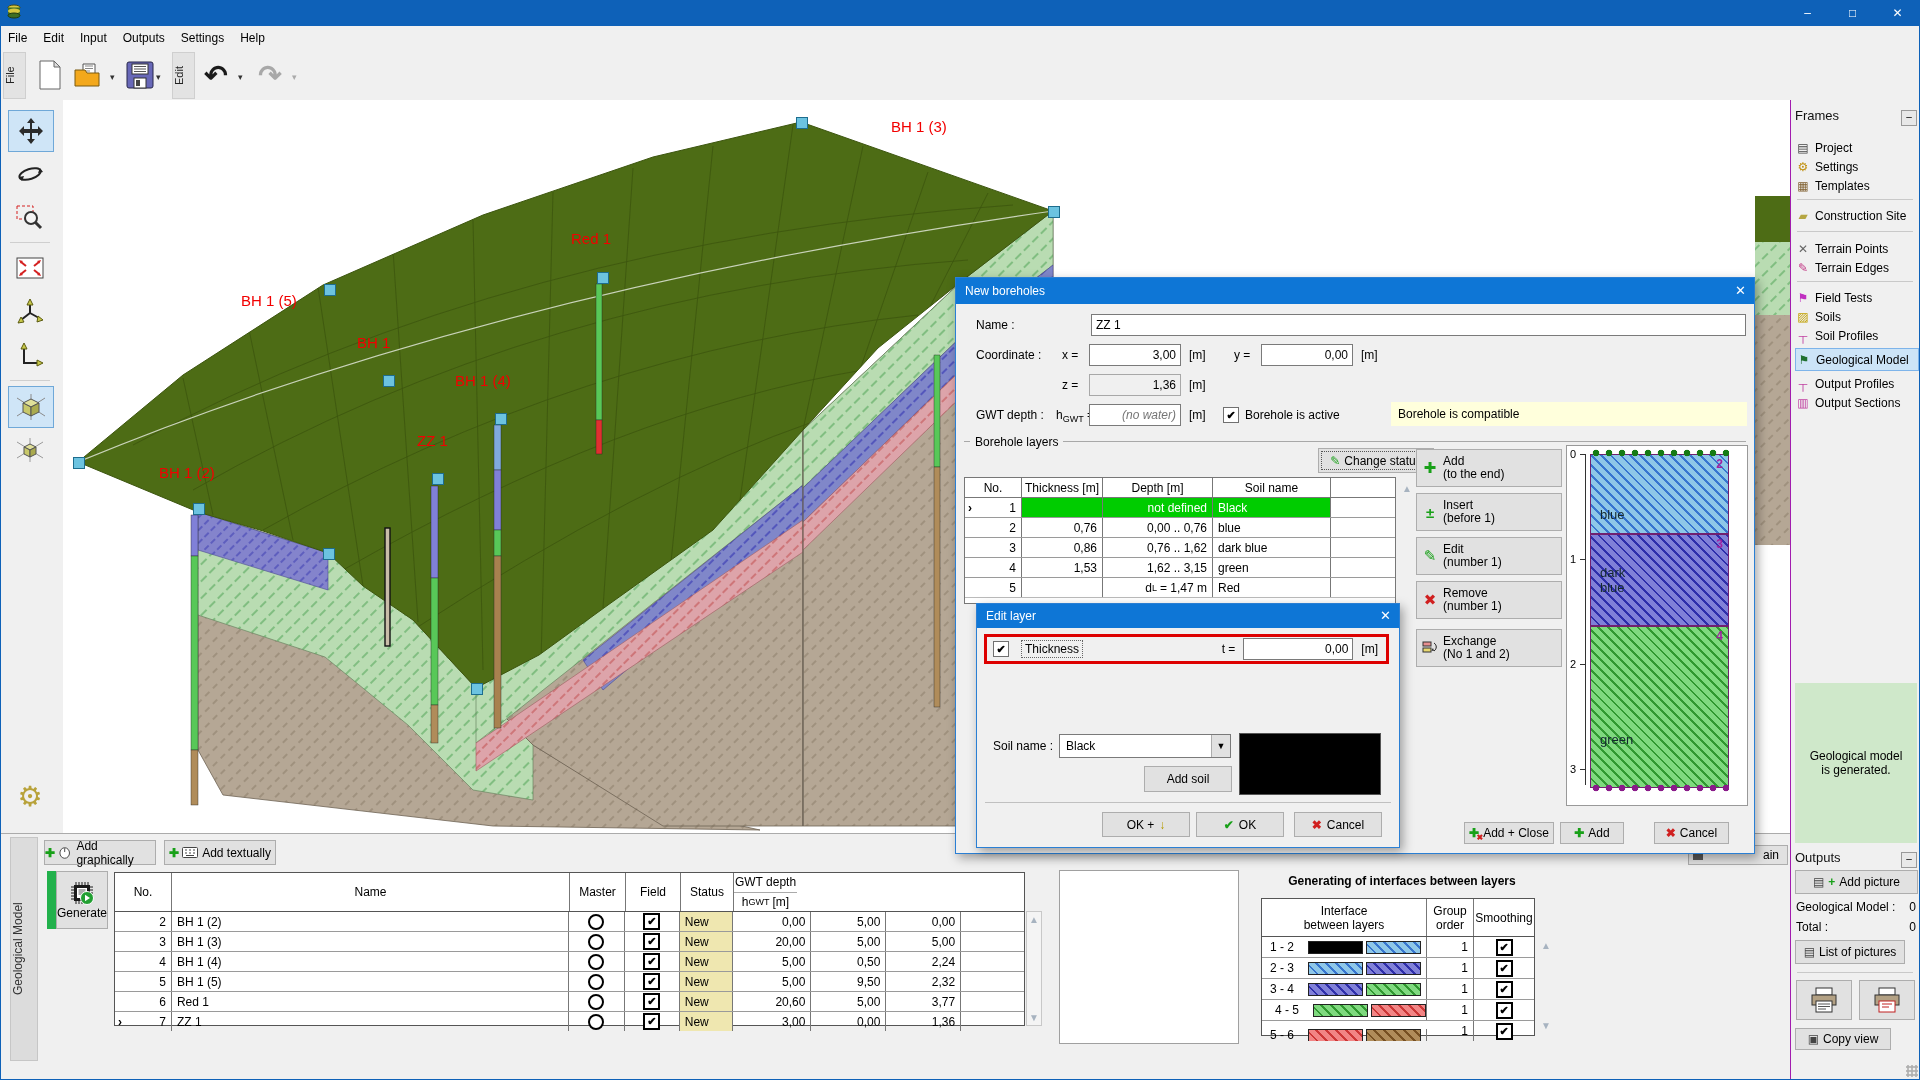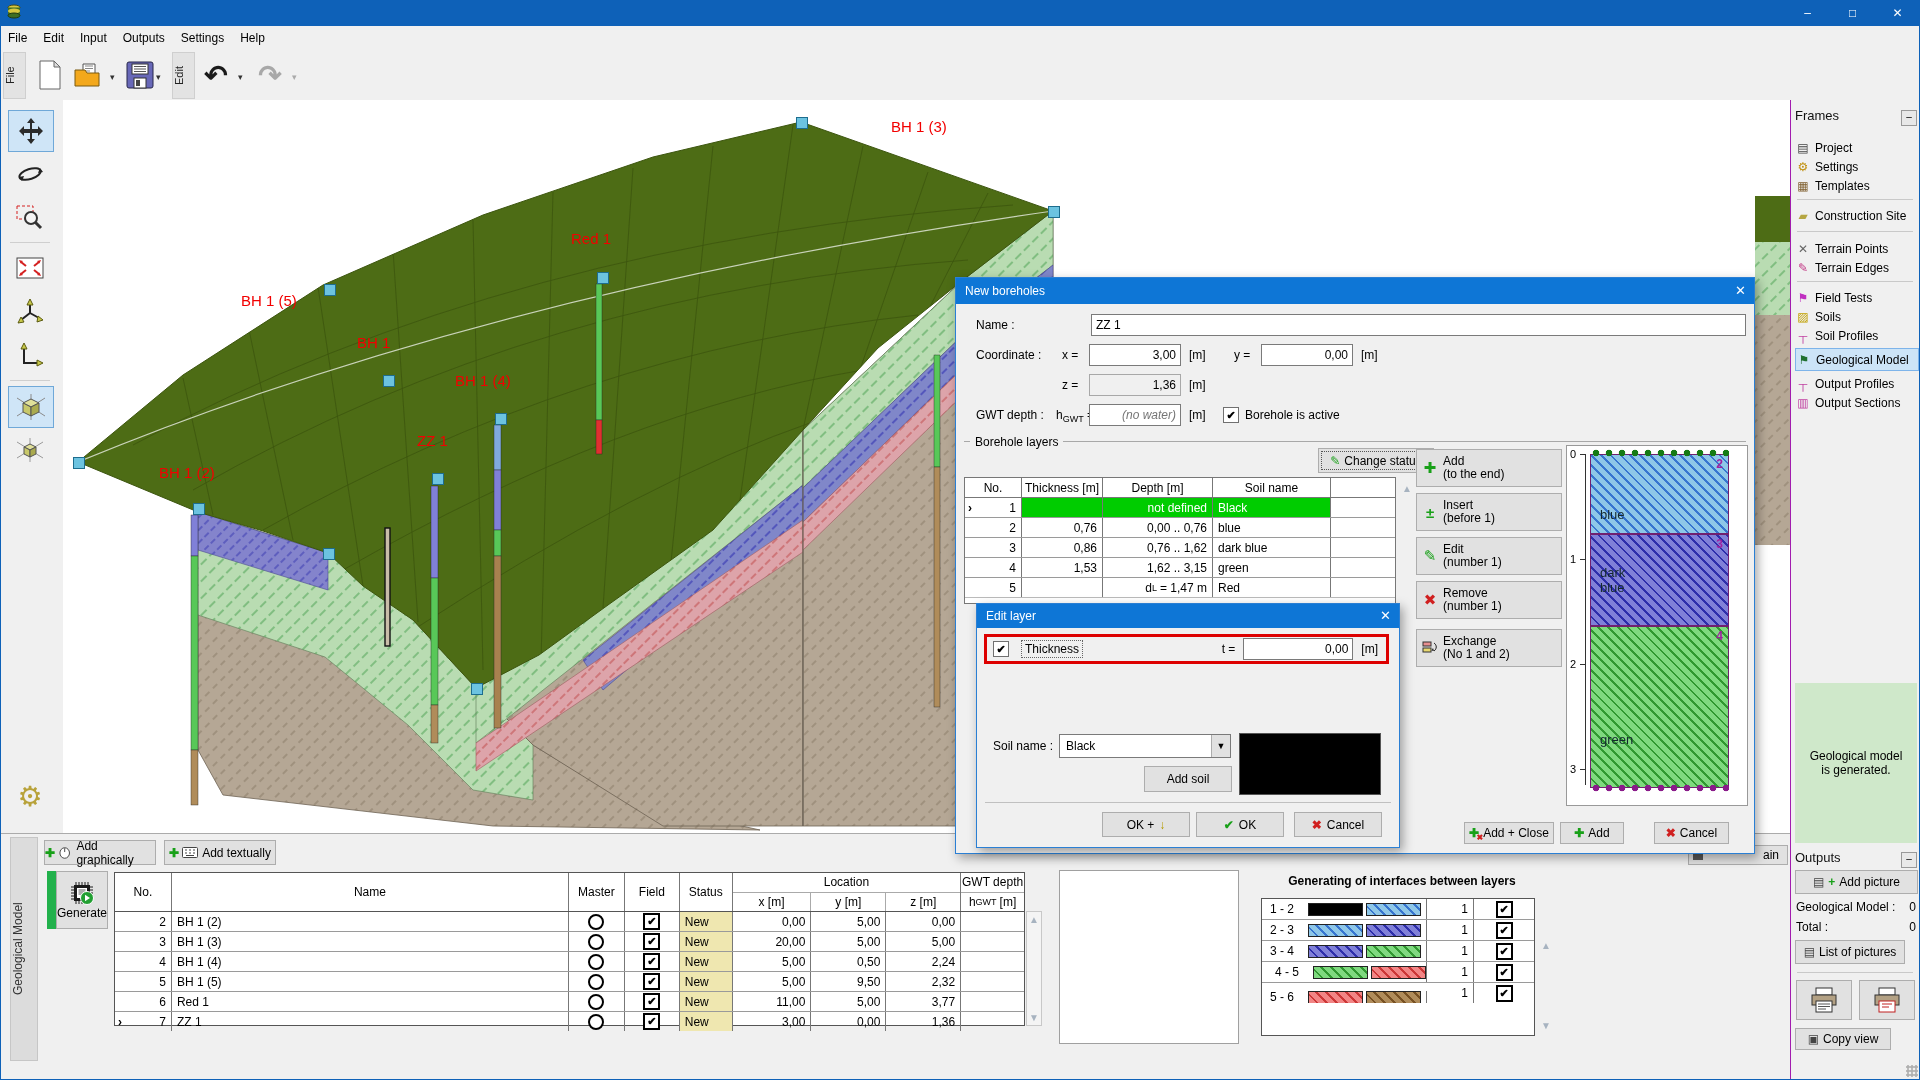--- a/index.html
+++ b/index.html
@@ -504,28 +504,20 @@
     <span>Generate</span>
   </div>
 
   <div class="tbl" style="left:114px;top:38px;width:911px;height:154px;">
     <div class="trow" style="height:38px;border-bottom:1px solid #555;background:#fff;">
       <div class="tcell c" style="width:57px;">No.</div>
       <div class="tcell c" style="width:398px;">Name</div>
       <div class="tcell c" style="width:56px;">Master</div>
       <div class="tcell c" style="width:55px;">Field</div>
       <div class="tcell c" style="width:53px;">Status</div>
-      <div class="tcell c" style="width:229px;flex-direction:column;padding:0;">
-        <div style="height:19px;display:flex;align-items:center;">Location</div>
-        <div style="height:19px;display:flex;width:100%;border-top:1px solid #aaa;">
-          <span style="width:79px;text-align:center;line-height:18px;border-right:1px solid #aaa;">x [m]</span>
-          <span style="width:75px;text-align:center;line-height:18px;border-right:1px solid #aaa;">y [m]</span>
-          <span style="width:75px;text-align:center;line-height:18px;">z [m]</span>
-        </div>
-      </div>
       <div class="tcell c" style="width:63px;flex-direction:column;padding:0;border-right:none;">
         <div style="height:19px;display:flex;align-items:center;">GWT depth</div>
         <div style="height:19px;display:flex;align-items:center;border-top:1px solid #aaa;width:100%;justify-content:center;">
           <span>h</span>
             <sub>GWT</sub>
             <span style="margin-left:3px;">[m]</span>
         </div>
       </div>
     </div>
 
@@ -592,21 +584,21 @@
     <div class="trow" style="height:19px;">
       <div class="tcell r" style="width:57px;">6</div>
       <div class="tcell l" style="width:398px;">Red 1</div>
       <div class="tcell c" style="width:56px;">
           <span class="radio"></span>
         </div>
       <div class="tcell c" style="width:55px;">
           <span class="cb checked"></span>
         </div>
       <div class="tcell l status-cell" style="width:53px;">New</div>
-      <div class="tcell r" style="width:79px;">11,00</div>
+      <div class="tcell r" style="width:79px;">20,60</div>
       <div class="tcell r" style="width:75px;">5,00</div>
       <div class="tcell r" style="width:75px;">3,77</div>
       <div class="tcell" style="width:63px;border-right:none;"></div>
     </div>
     <div class="trow" style="height:19px;border-bottom:none;">
       <div class="tcell r" style="width:57px;position:relative;">
           <span style="position:absolute;left:3px;font-weight:bold;">›</span>
           <span>7</span>
         </div>
       <div class="tcell l" style="width:398px;">ZZ 1</div>
@@ -625,20 +617,31 @@
   </div>
   <div class="scroll" style="left:1026px;top:77px;height:115px;">
     <span class="sarrow" style="top:2px;left:-1px;">▲</span>
       <span class="sarrow" style="bottom:2px;left:-1px;">▼</span>
   </div>
 
   <div class="abs" style="left:1059px;top:36px;width:178px;height:172px;background:#fff;border:1px solid #a0a0a0;"></div>
 
   <div class="abs" style="left:1258px;top:40px;width:288px;text-align:center;font-weight:bold;">Generating of interfaces between layers</div>
   <div class="tbl" style="left:1261px;top:64px;width:274px;height:138px;">
+    <div class="trow" style="height:37px;border-bottom:1px solid #555;background:#fff;">
+      <div class="tcell c" style="width:165px;flex-direction:column;justify-content:center;">
+        <div>Interface</div>
+          <div>between layers</div>
+      </div>
+      <div class="tcell c" style="width:47px;flex-direction:column;justify-content:center;">
+        <div>Group</div>
+          <div>order</div>
+      </div>
+      <div class="tcell c" style="width:60px;border-right:none;">Smoothing</div>
+    </div>
     <div class="trow" style="height:20px;">
       <div class="tcell" style="width:165px;padding-left:8px;">
           <span style="width:38px;">1 - 2</span>
           <span class="sw hx-black"></span>
           <span class="sw hx-blue" style="margin-left:3px;"></span>
         </div>
       <div class="tcell r" style="width:47px;">1</div>
       <div class="tcell c" style="width:60px;border-right:none;">
           <span class="cb checked"></span>
         </div>
@@ -717,20 +720,21 @@
   <span class="lbl abs" style="left:106px;top:96px;">z =</span>
   <input class="input num ro abs" style="left: 133px; top: 96px; width: 92px;" value="1,36">
   <span class="lbl abs" style="left:233px;top:96px;">[m]</span>
 
   <span class="lbl abs" style="left:20px;top:126px;">GWT depth :</span>
   <span class="lbl abs" style="left:100px;top:126px;"><span>h</span><sub>GWT</sub> <span>=</span></span>
   <input class="input num abs" style="left: 133px; top: 126px; width: 92px; font-style: italic; color: rgb(144, 144, 144);" placeholder="(no water)">
   <span class="lbl abs" style="left:233px;top:126px;">[m]</span>
   <span class="cb lite checked abs" style="left:267px;top:129px;"></span>
   <span class="lbl abs" style="left:289px;top:126px;">Borehole is active</span>
+  <div class="yellowbox abs" style="left:435px;top:124px;width:356px;height:24px;">Borehole is compatible</div>
 
   <div class="abs" style="left:8px;top:163px;width:782px;border-top:1px solid #a8a8a8;"></div>
   <span class="lbl abs" style="left:14px;top:153px;background:#f0f0f0;padding:0 5px;">Borehole layers</span>
 
   <div class="btn abs" style="left:362px;top:170px;width:116px;height:25px;outline:1px dotted #555;outline-offset:-4px;">
     <span style="color:#18a018;margin-right:4px;">✎</span>
     <span>Change status</span>
   </div>
 
   <div class="tbl" style="left:8px;top:199px;width:432px;height:127px;border-color:#777;">

